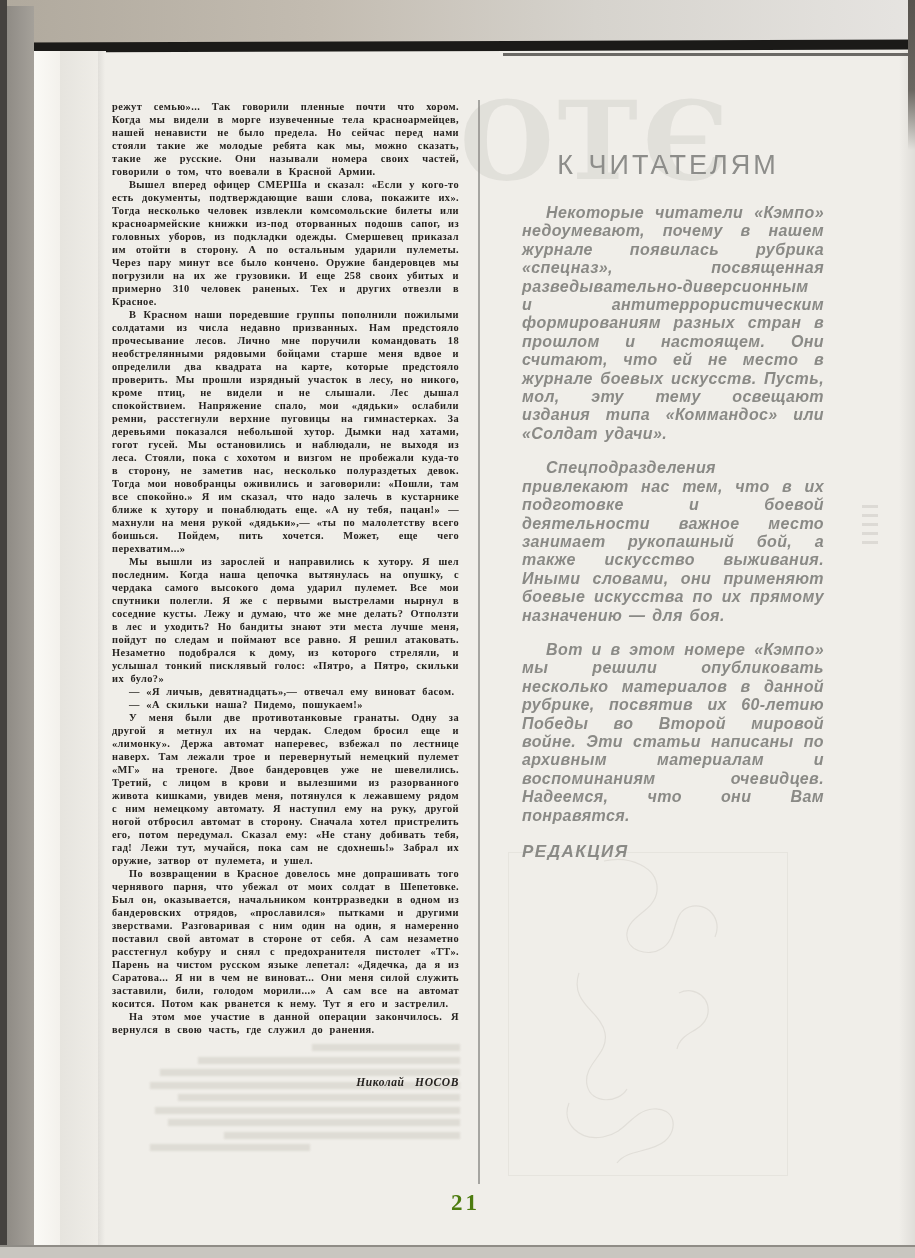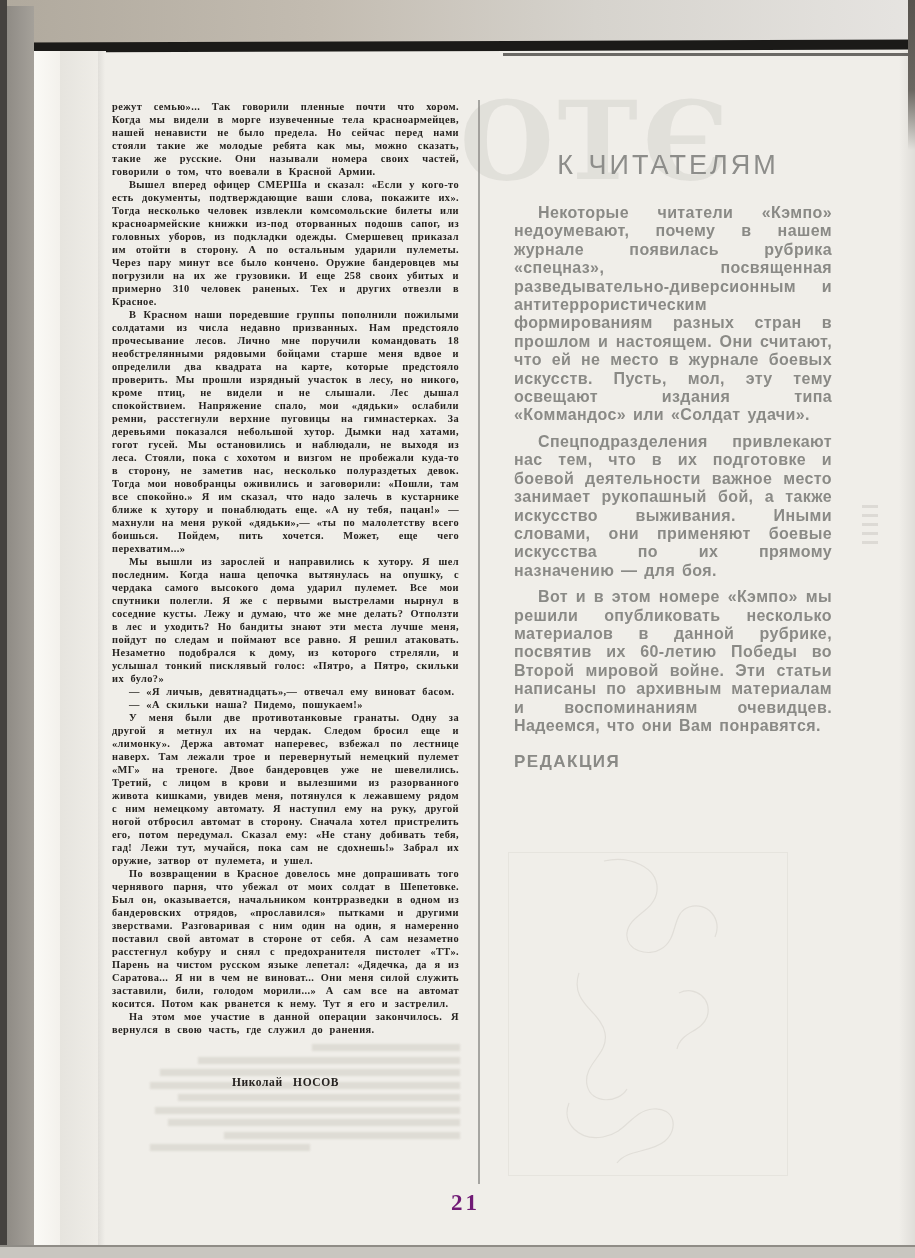--- a/index.html
+++ b/index.html
@@ -40,34 +40,34 @@
   .ghost-lines div{height:7px;margin-bottom:5.5px;background:rgba(142,136,124,0.18);
     filter:blur(0.8px);margin-left:auto;}
   
   .divider{position:absolute;left:478px;top:100px;width:2px;height:1084px;
     background:var(--divider,#8e8c88);opacity:.75;}
   .col-left{position:absolute;left:112px;top:100px;width:347px;
     color:var(--ink,#262320);font-weight:700;font-size:10.4px;line-height:13px;
     text-align:justify;letter-spacing:0.4px;word-spacing:3.5px;}
   .col-left p{margin:0;text-indent:17px;}
   .col-left p.first{text-indent:0;}
-  .col-left .author{margin-top:40px;text-align:center;text-indent:0;
-    font-size:11.5px;letter-spacing:0.6px;word-spacing:7px;}
+  .col-left .author{margin-top:40px;text-align:right;text-indent:0;
+    font-size:11.5px;letter-spacing:0.6px;word-spacing:7px;font-style:italic;}
   .col-right{position:absolute;left:506px;top:150px;width:334px;
     color:var(--muted_text,#8a8a86);
     font-family:"Liberation Sans",sans-serif;font-weight:700;
     font-size:16px;line-height:18.4px;text-align:justify;
     letter-spacing:0.4px;word-spacing:2px;}
   .col-right h1{margin:0 10px 24px 0;font-size:27px;line-height:30px;text-align:center;
     letter-spacing:3px;color:#8d8d8a;font-weight:400;}
-  .col-right p{margin:8px;text-indent:24px;}
+  .col-right p{margin:16px;text-indent:24px;font-style:italic;}
   .col-right .sig{margin-top:18px;text-align:left;text-indent:0;
     font-size:17px;letter-spacing:1.5px;}
   .pagenum{position:absolute;left:451px;top:1190px;
-    font:700 23px "Liberation Serif",serif;letter-spacing:3px;color:#701a75;}
+    font:700 23px "Liberation Serif",serif;letter-spacing:3px;color:#4d7c0f;}
   .speck{position:absolute;left:862px;top:505px;width:16px;height:40px;
     background:repeating-linear-gradient(180deg,rgba(110,106,99,0.25) 0 3px,rgba(0,0,0,0) 3px 9px);
     filter:blur(0.5px);opacity:.6;}
 </style>
 </head>
 <body>
 
 <div class="canvas">
 
   <div class="scan-top-band"></div>

